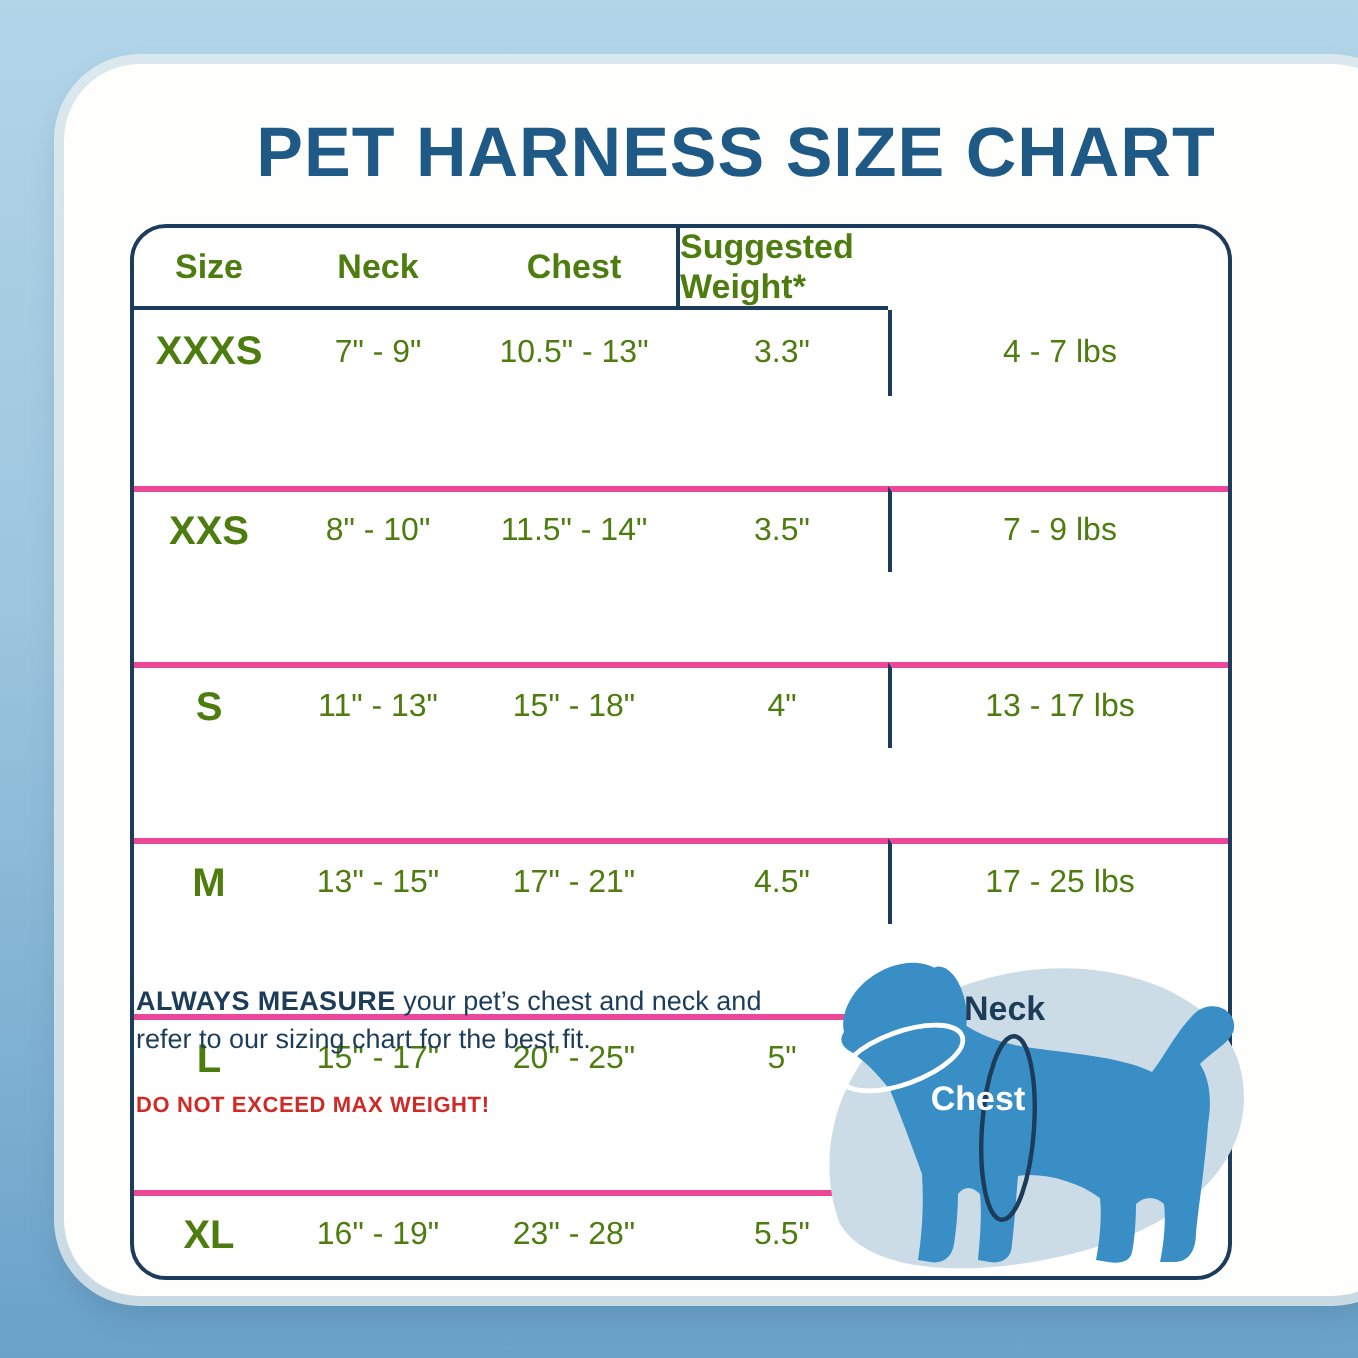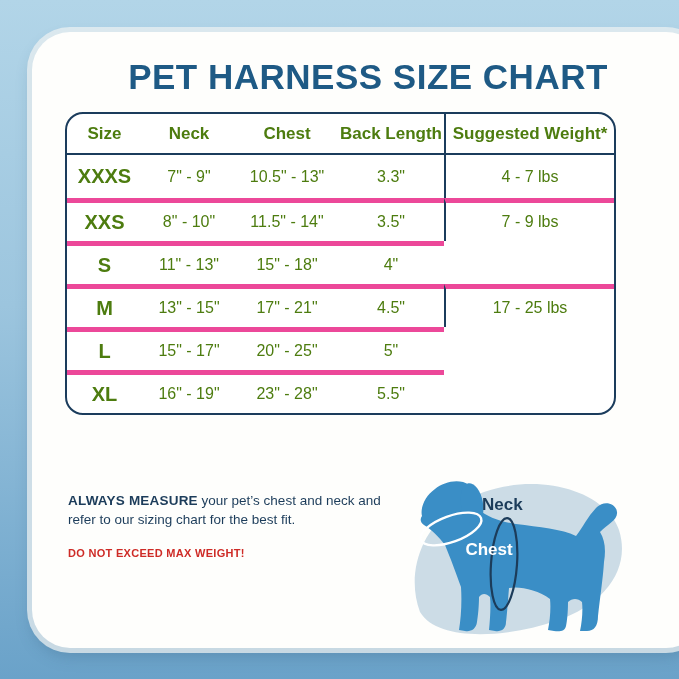--- a/index.html
+++ b/index.html
@@ -48,21 +48,21 @@
     justify-content: center;
     color: #4d7c0f;
     font-size: 16px;
   }
   .trow.head > div {
     height: 41px;
     font-weight: bold;
     font-size: 17px;
     border-bottom: 2px solid #1b3c5c;
   }
-  .trow:not(.head):not(:nth-child(2)) > div { border-top: 5px solid #ec4899; }
+  .trow:not(.head):not(:nth-child(2)) > div { border-top: 3px solid #ec4899; margin-top: 45px; }
   .trow > div.wcol { border-left: 2px solid #1b3c5c; }
   .trow > div.scol { font-weight: bold; font-size: 20px; }
   
   .notes {
     position: absolute;
     left: 36px; top: 460px;
     width: 334px;
     font-size: 13.5px;
     line-height: 1.38;
     color: #1c3c5a;
@@ -92,21 +92,20 @@
 
 <div class="card">
 
   <div class="title">PET HARNESS SIZE CHART</div>
 
   <div class="size-table">
     <div class="trow head">
       <div>Size</div>
       <div>Neck</div>
       <div>Chest</div>
-      <div>Back Length</div>
       <div class="wcol">Suggested Weight*</div>
     </div>
     <div class="trow">
       <div class="scol">XXXS</div>
       <div>7" - 9"</div>
       <div>10.5" - 13"</div>
       <div>3.3"</div>
       <div class="wcol">4 - 7 lbs</div>
     </div>
     <div class="trow">
@@ -114,20 +113,21 @@
       <div>8" - 10"</div>
       <div>11.5" - 14"</div>
       <div>3.5"</div>
       <div class="wcol">7 - 9 lbs</div>
     </div>
     <div class="trow">
       <div class="scol">S</div>
       <div>11" - 13"</div>
       <div>15" - 18"</div>
       <div>4"</div>
+      <div class="wcol">13 - 17 lbs</div>
     </div>
     <div class="trow">
       <div class="scol">M</div>
       <div>13" - 15"</div>
       <div>17" - 21"</div>
       <div>4.5"</div>
       <div class="wcol">17 - 25 lbs</div>
     </div>
     <div class="trow">
       <div class="scol">L</div>

